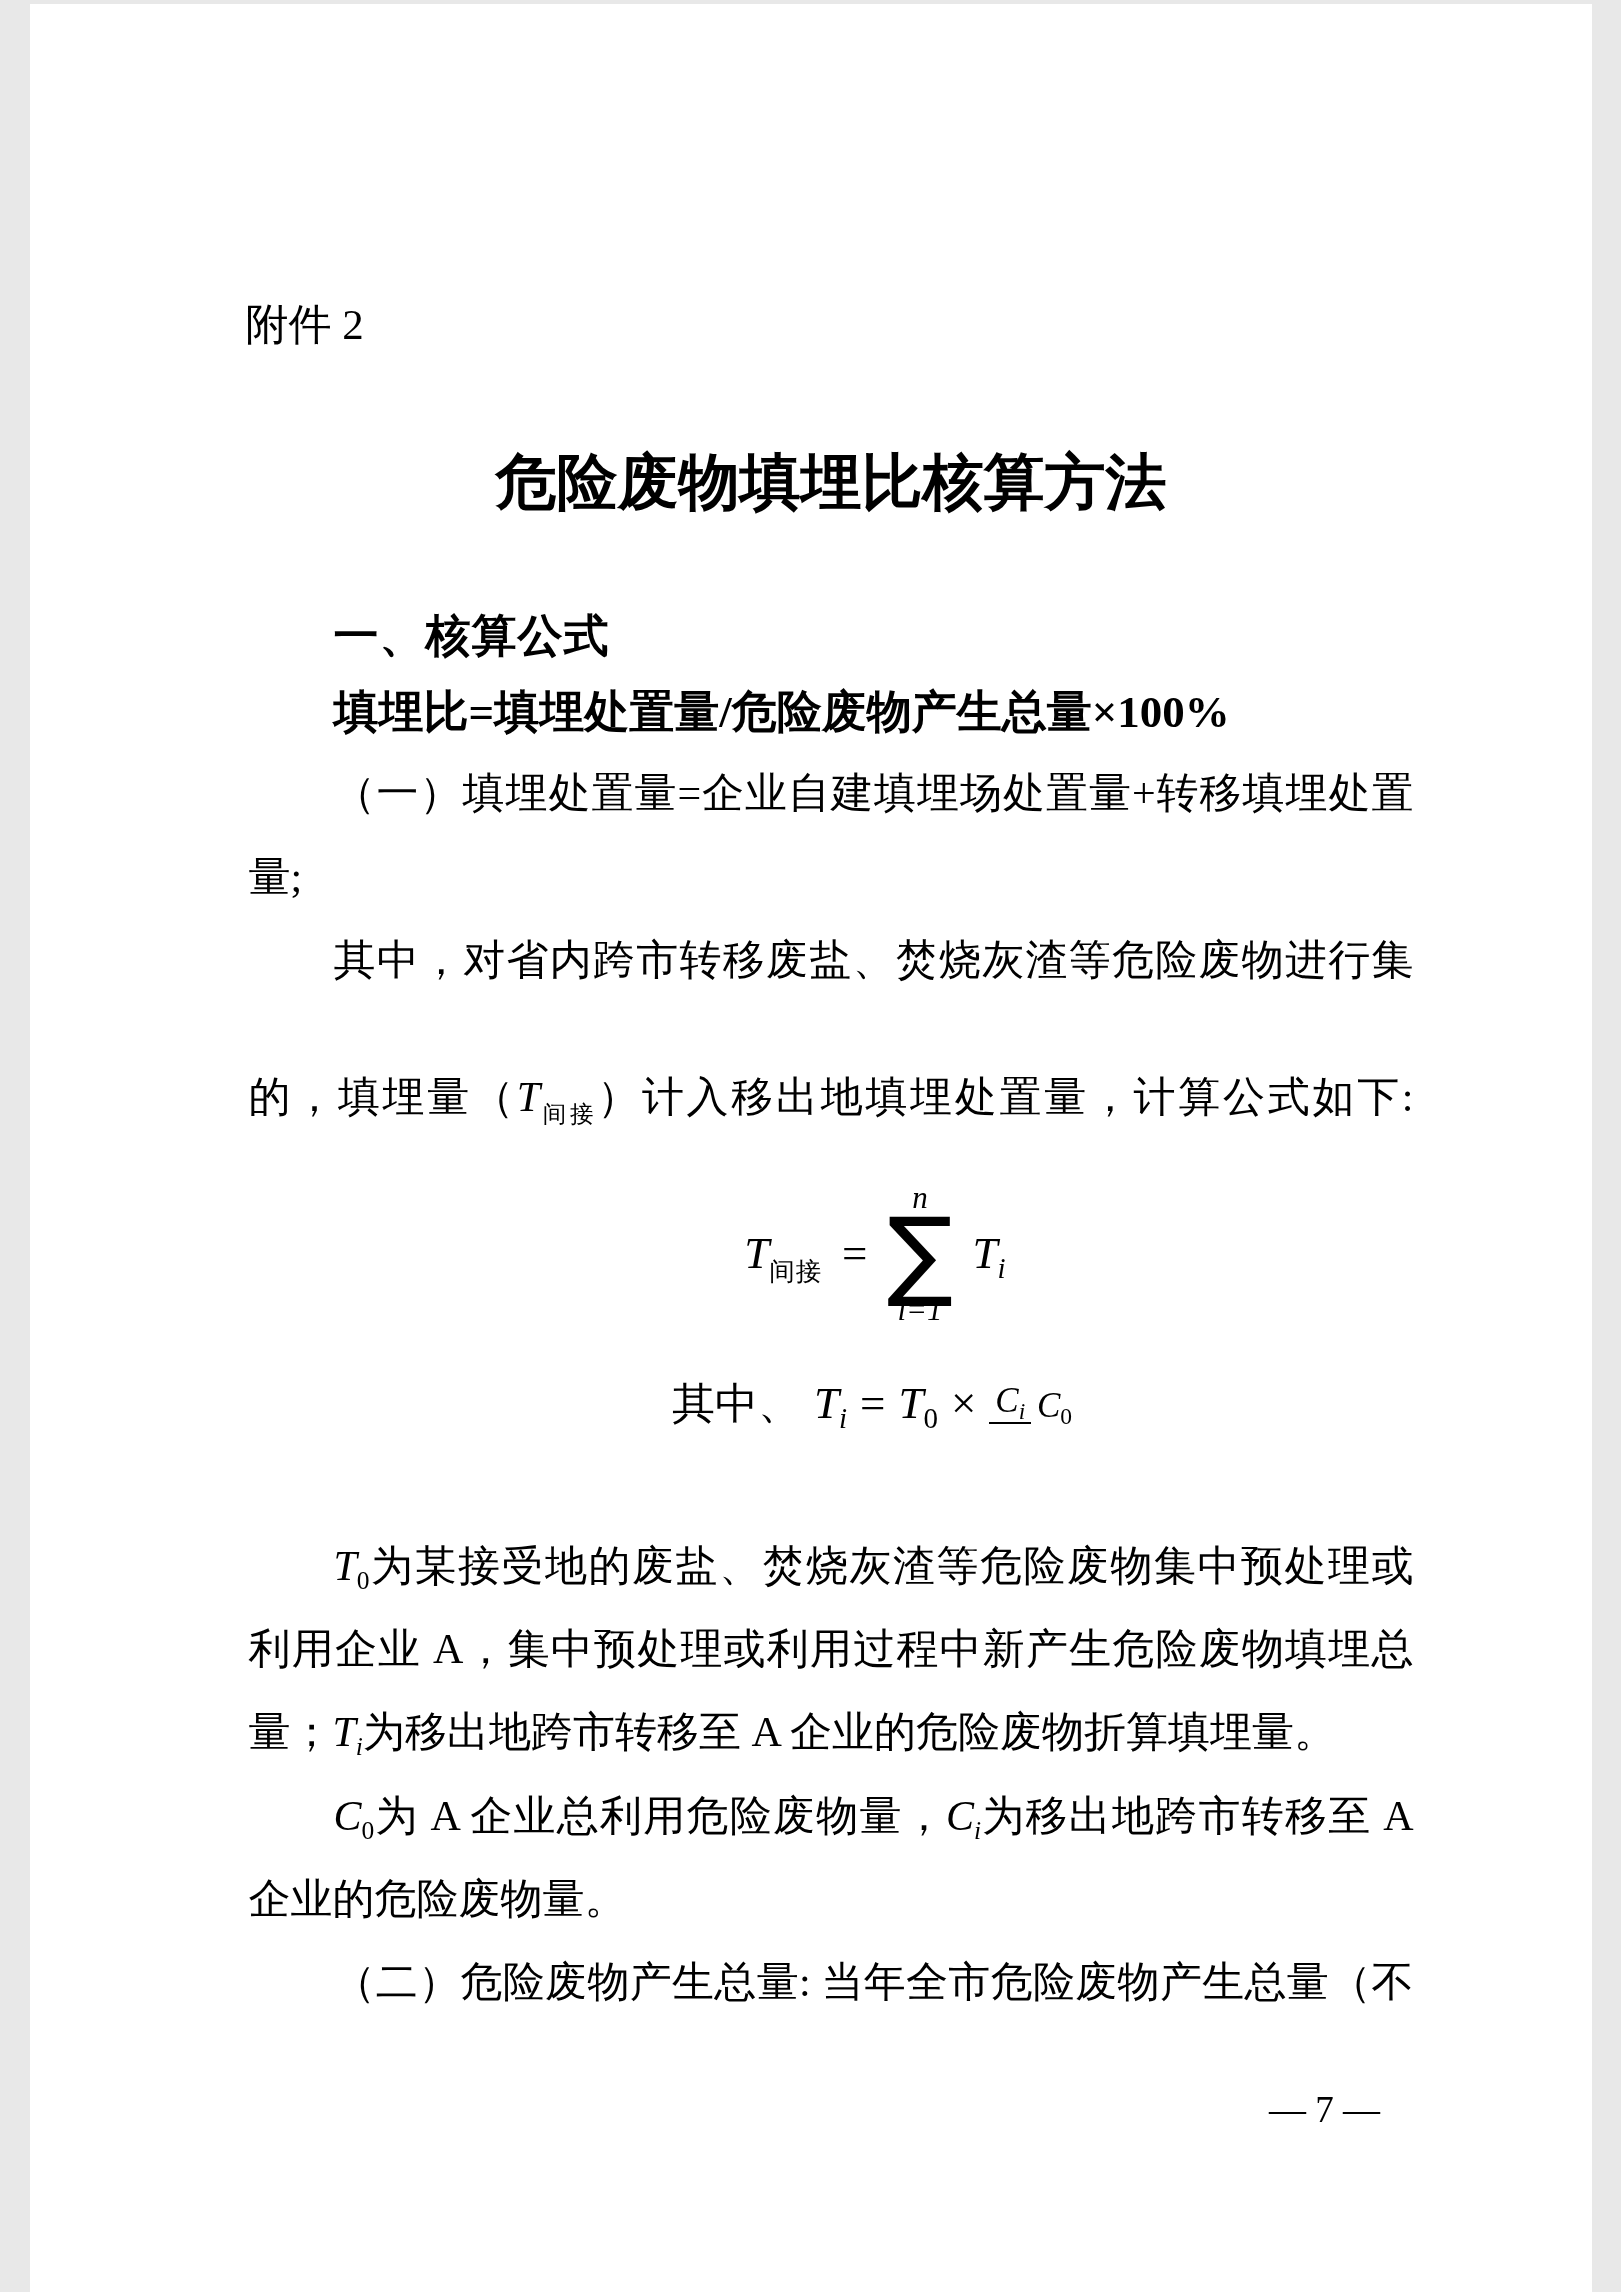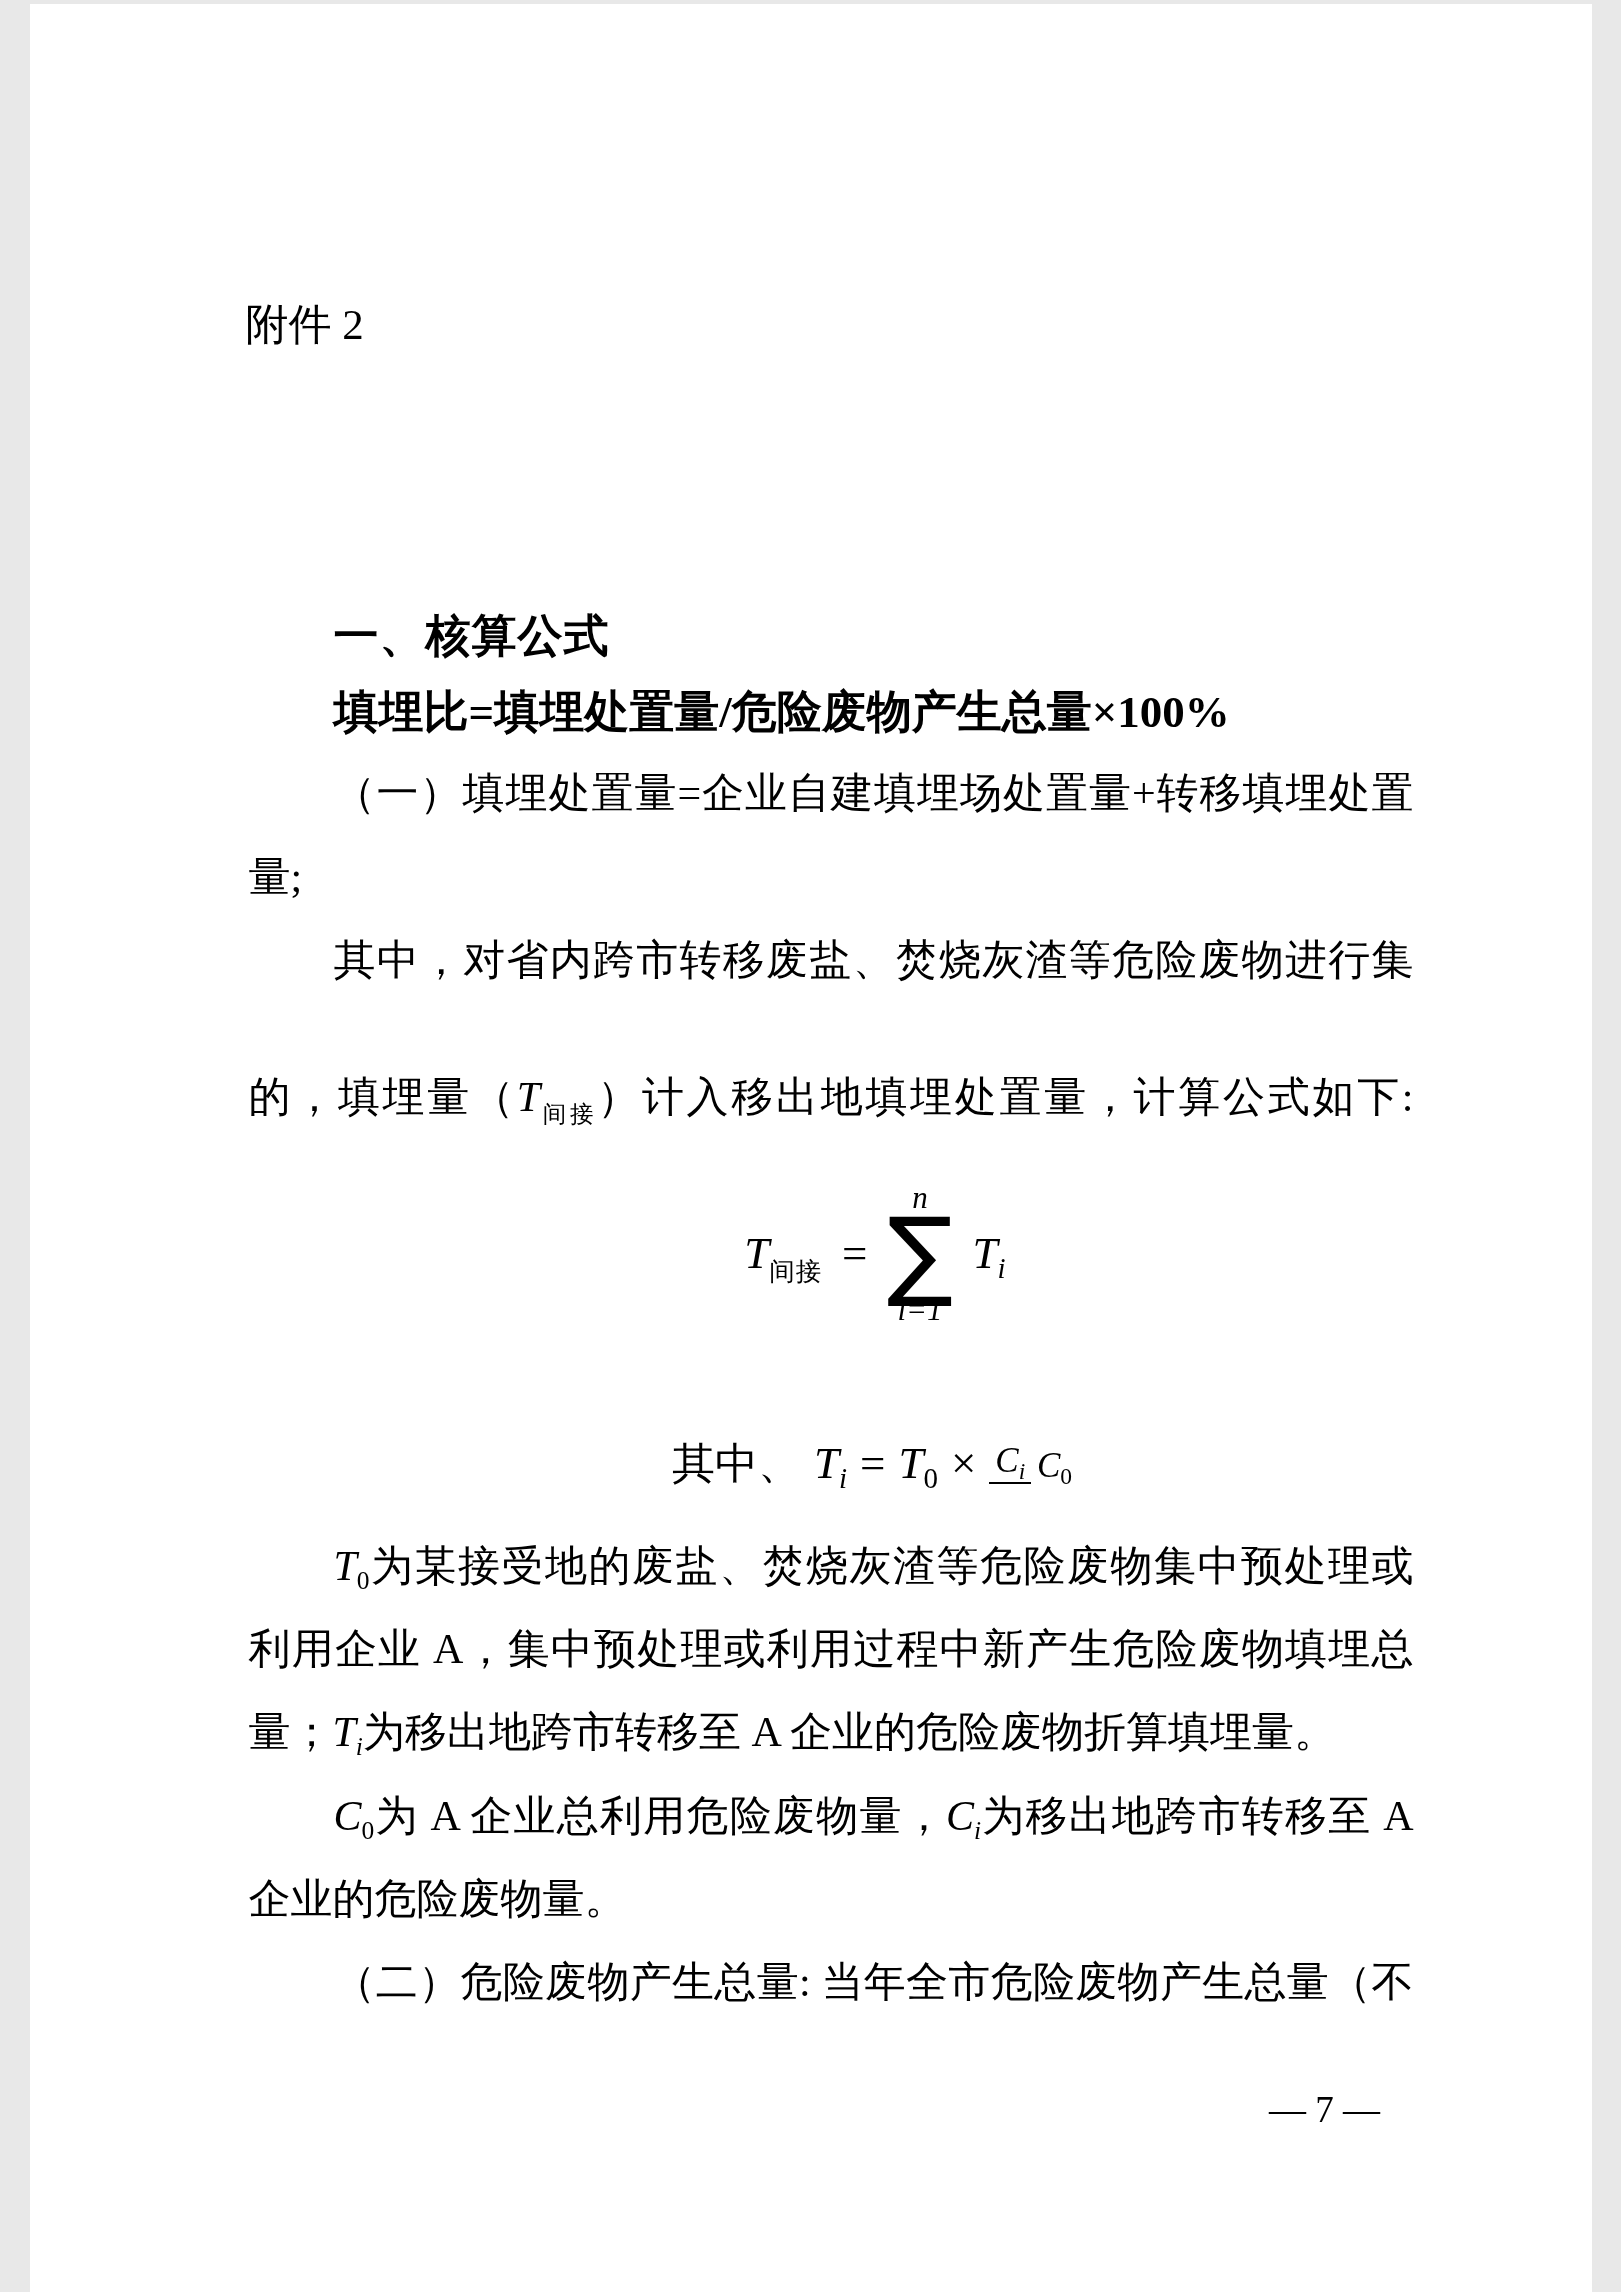--- a/index.html
+++ b/index.html
@@ -48,21 +48,21 @@
   .mvar{font-style:italic;font-family:"Liberation Serif","DejaVu Serif",serif;}
   .msub{font-size:25.5px;font-style:italic;vertical-align:-8.8px;line-height:0;}
   .msub-cjk{font-size:23.5px;font-style:normal;vertical-align:-10.8px;line-height:0;letter-spacing:1px;}
   
   .formula-block{
     position:absolute;left:219px;width:1165px;
     display:flex;justify-content:center;align-items:center;
     transform:translateX(44px);
   }
   .formula-sum{top:1171px;height:157px;gap:19.6px;}
-  .formula-ratio{top:1413px;height:93px;gap:13px;}
+  .formula-ratio{top:1353px;height:93px;gap:13px;}
   .f-big{font-size:45px;line-height:1;}
   .f-eq{font-size:45px;line-height:1;}
   .sigma-stack{
     display:flex;flex-direction:column;align-items:center;line-height:1;
   }
   .sigma-upper,.sigma-lower{
     font-size:31px;font-style:italic;line-height:1;
   }
   .sigma-glyph{
     font-size:98px;line-height:0.82;font-style:normal;
@@ -87,20 +87,21 @@
     text-align:center;font-size:37px;line-height:1.1;white-space:nowrap;
   }
 </style>
 </head>
 <body>
 
 <div class="page">
 
   <div class="attachment">附件 2</div>
 
+  <div class="title">危险废物填埋比核算方法</div>
 
   <div class="heading">一、核算公式</div>
 
   <div class="key-formula">填埋比=填埋处置量/危险废物产生总量×100%</div>
 
   <div class="line just indent" style="top:765px">（一）填埋处置量=企业自建填埋场处置量+转移填埋处置</div>
   <div class="line" style="top:849px">量;</div>
 
   <div class="line just indent" style="top:932px">其中，对省内跨市转移废盐、焚烧灰渣等危险废物进行集</div>
 

